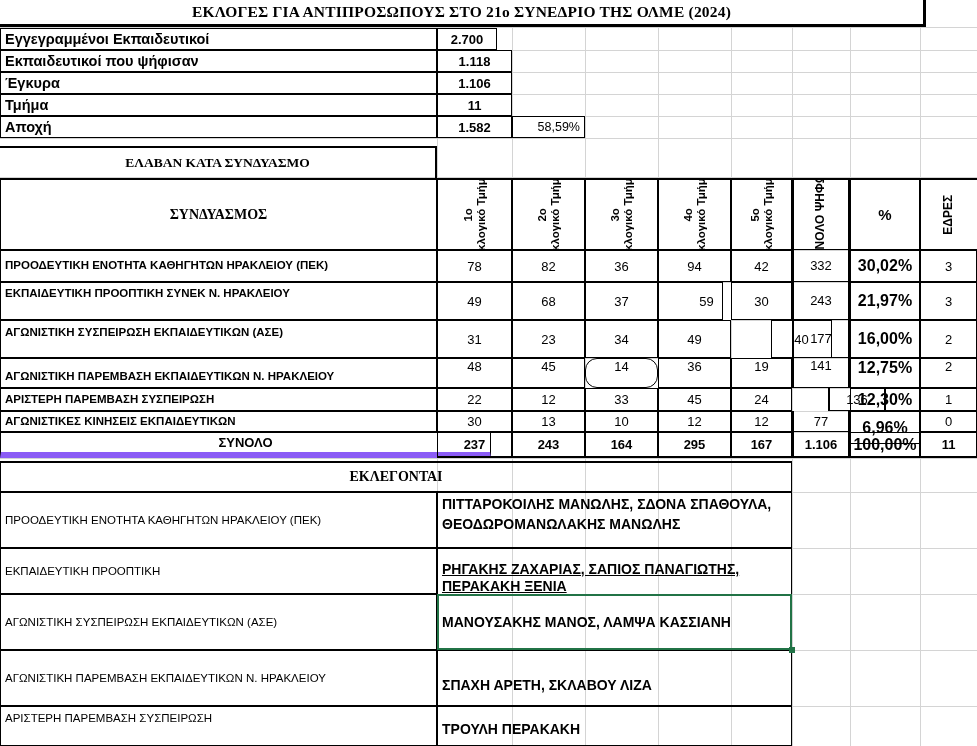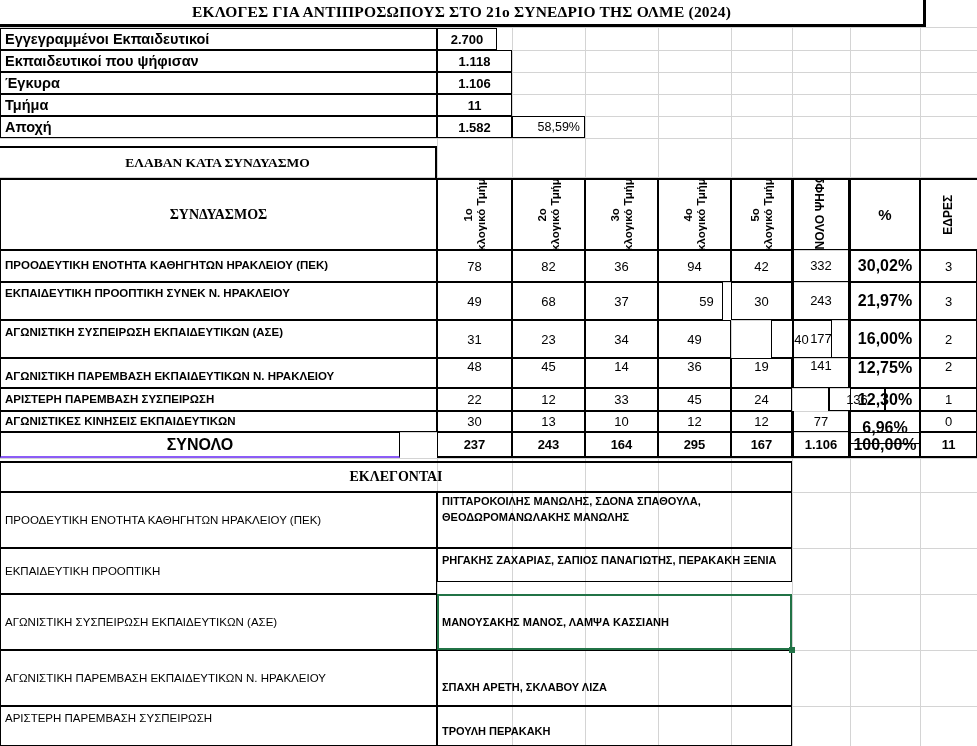--- a/index.html
+++ b/index.html
@@ -132,21 +132,21 @@
     font-size: 16px;
     font-weight: bold;
   }
 
   
   .el-party {
     font-size: 11.5px;
     font-weight: normal;
   }
   .el-names {
-    font-size: 11px;
+    font-size: 14px;
     font-weight: bold;
     line-height: 1.35;
   }
 
   
   #selection-box {
     position: absolute;
     box-sizing: border-box;
     border: 2px solid #217346;
     z-index: 6;
@@ -268,21 +268,21 @@
 <div class="cell ctr num bx" style="left:585px;top:320px;width:73px;height:38px;">34</div>
 <div class="cell ctr num bx" style="left:658px;top:320px;width:73px;height:38px;">49</div>
 <div class="cell ctr num bx" style="left:731px;top:320px;width:61px;height:38px;margin-left:40px;">40</div>
 <div class="cell ctr num" style="left:792px;top:320px;width:58px;height:38px;border-bottom:1px solid #000;border-left:2px solid #000;border-right:2px solid #000;">177</div>
 <div class="cell ctr pct bx" style="left:850px;top:320px;width:70px;height:38px;">16,00%</div>
 <div class="cell ctr num bx" style="left:920px;top:320px;width:57px;height:38px;">2</div>
 
 <div class="cell left party-name bx" style="left:0;top:358px;width:437px;height:30px;align-items:flex-end;padding-bottom:3px;">ΑΓΩΝΙΣΤΙΚΗ ΠΑΡΕΜΒΑΣΗ ΕΚΠΑΙΔΕΥΤΙΚΩΝ Ν. ΗΡΑΚΛΕΙΟΥ</div>
 <div class="cell ctr num bx" style="left:437px;top:358px;width:75px;height:30px;align-items:flex-start;">48</div>
 <div class="cell ctr num bx" style="left:512px;top:358px;width:73px;height:30px;align-items:flex-start;">45</div>
-<div class="cell ctr num bx" style="left:585px;top:358px;width:73px;height:30px;align-items:flex-start;">14</div>
+<div class="cell ctr num bx" style="left:585px;top:358px;width:73px;height:30px;align-items:flex-start;border-radius:12px;">14</div>
 <div class="cell ctr num bx" style="left:658px;top:358px;width:73px;height:30px;align-items:flex-start;">36</div>
 <div class="cell ctr num bx" style="left:731px;top:358px;width:61px;height:30px;align-items:flex-start;">19</div>
 <div class="cell ctr num" style="left:792px;top:358px;width:58px;height:30px;align-items:flex-start;border-bottom:1px solid #000;border-left:2px solid #000;border-right:2px solid #000;">141</div>
 <div class="cell ctr pct bx" style="left:850px;top:358px;width:70px;height:30px;align-items:flex-start;">12,75%</div>
 <div class="cell ctr num bx" style="left:920px;top:358px;width:57px;height:30px;align-items:flex-start;">2</div>
 
 <div class="cell left party-name bx" style="left:0;top:388px;width:437px;height:23px;">ΑΡΙΣΤΕΡΗ ΠΑΡΕΜΒΑΣΗ ΣΥΣΠΕΙΡΩΣΗ</div>
 <div class="cell ctr num bx" style="left:437px;top:388px;width:75px;height:23px;">22</div>
 <div class="cell ctr num bx" style="left:512px;top:388px;width:73px;height:23px;">12</div>
 <div class="cell ctr num bx" style="left:585px;top:388px;width:73px;height:23px;">33</div>
@@ -295,37 +295,37 @@
 <div class="cell left party-name bx" style="left:0;top:411px;width:437px;height:21px;">ΑΓΩΝΙΣΤΙΚΕΣ ΚΙΝΗΣΕΙΣ ΕΚΠΑΙΔΕΥΤΙΚΩΝ</div>
 <div class="cell ctr num bx" style="left:437px;top:411px;width:75px;height:21px;">30</div>
 <div class="cell ctr num bx" style="left:512px;top:411px;width:73px;height:21px;">13</div>
 <div class="cell ctr num bx" style="left:585px;top:411px;width:73px;height:21px;">10</div>
 <div class="cell ctr num bx" style="left:658px;top:411px;width:73px;height:21px;">12</div>
 <div class="cell ctr num bx" style="left:731px;top:411px;width:61px;height:21px;">12</div>
 <div class="cell ctr num" style="left:792px;top:411px;width:58px;height:21px;border-bottom:1px solid #000;border-left:2px solid #000;border-right:2px solid #000;">77</div>
 <div class="cell ctr pct bx" style="left:850px;top:411px;width:70px;height:33px;">6,96%</div>
 <div class="cell ctr num bx" style="left:920px;top:411px;width:57px;height:21px;">0</div>
 
-<div class="cell ctr party-name bx" style="left:0;top:432px;width:400px;height:26px;font-size:16px;border-bottom:2px solid #8b5cf6;">ΣΥΝΟΛΟ</div>
+<div class="cell ctr party-name bx" style="left:0;top:432px;width:491px;height:26px;font-size:13px;border-bottom:6px solid #8b5cf6;">ΣΥΝΟΛΟ</div>
 <div class="cell ctr num b bx" style="left:437px;top:432px;width:75px;height:26px;border-bottom:2px solid #000;">237</div>
 <div class="cell ctr num b bx" style="left:512px;top:432px;width:73px;height:26px;border-bottom:2px solid #000;">243</div>
 <div class="cell ctr num b bx" style="left:585px;top:432px;width:73px;height:26px;border-bottom:2px solid #000;">164</div>
 <div class="cell ctr num b bx" style="left:658px;top:432px;width:73px;height:26px;border-bottom:2px solid #000;">295</div>
 <div class="cell ctr num b bx" style="left:731px;top:432px;width:61px;height:26px;border-bottom:2px solid #000;">167</div>
 <div class="cell ctr num b" style="left:792px;top:432px;width:58px;height:26px;border-bottom:2px solid #000;border-left:2px solid #000;border-right:2px solid #000;">1.106</div>
 <div class="cell ctr pct bx" style="left:850px;top:432px;width:70px;height:26px;border-bottom:2px solid #000;">100,00%</div>
 <div class="cell ctr num b bx" style="left:920px;top:432px;width:57px;height:26px;border-bottom:2px solid #000;">11</div>
 
 <div class="cell ctr banner" style="left:0;top:461px;width:792px;height:31px;border-top:2px solid #000;border-bottom:1px solid #000;border-left:1px solid #000;border-right:1px solid #000;font-size:14px;">ΕΚΛΕΓΟΝΤΑΙ</div>
 
 <div class="cell left el-party bx" style="left:0;top:492px;width:437px;height:56px;">ΠΡΟΟΔΕΥΤΙΚΗ ΕΝΟΤΗΤΑ ΚΑΘΗΓΗΤΩΝ ΗΡΑΚΛΕΙΟΥ (ΠΕΚ)</div>
 <div class="cell multiline left el-names bx" style="left:437px;top:492px;width:355px;height:56px;padding-top:1px;line-height:1.45;">ΠΙΤΤΑΡΟΚΟΙΛΗΣ ΜΑΝΩΛΗΣ, ΣΔΟΝΑ ΣΠΑΘΟΥΛΑ, ΘΕΟΔΩΡΟΜΑΝΩΛΑΚΗΣ ΜΑΝΩΛΗΣ</div>
 
 <div class="cell left el-party bx" style="left:0;top:548px;width:437px;height:46px;">ΕΚΠΑΙΔΕΥΤΙΚΗ ΠΡΟΟΠΤΙΚΗ</div>
-<div class="cell multiline left el-names bx" style="left:437px;top:548px;width:355px;height:34px;padding-top:5px;">ΡΗΓΑΚΗΣ ΖΑΧΑΡΙΑΣ, ΣΑΠΙΟΣ ΠΑΝΑΓΙΩΤΗΣ, ΠΕΡΑΚΑΚΗ ΞΕΝΙΑ</div>
+<div class="cell multiline left el-names bx" style="left:437px;top:548px;width:355px;height:48px;padding-top:12px;text-decoration:underline;">ΡΗΓΑΚΗΣ ΖΑΧΑΡΙΑΣ, ΣΑΠΙΟΣ ΠΑΝΑΓΙΩΤΗΣ, ΠΕΡΑΚΑΚΗ ΞΕΝΙΑ</div>
 
 <div class="cell left el-party bx" style="left:0;top:594px;width:437px;height:56px;">ΑΓΩΝΙΣΤΙΚΗ ΣΥΣΠΕΙΡΩΣΗ ΕΚΠΑΙΔΕΥΤΙΚΩΝ (ΑΣΕ)</div>
 <div class="cell left el-names bx" style="left:437px;top:594px;width:355px;height:56px;">ΜΑΝΟΥΣΑΚΗΣ ΜΑΝΟΣ, ΛΑΜΨΑ ΚΑΣΣΙΑΝΗ</div>
 
 <div class="cell left el-party bx" style="left:0;top:650px;width:437px;height:56px;align-items:center;">ΑΓΩΝΙΣΤΙΚΗ ΠΑΡΕΜΒΑΣΗ ΕΚΠΑΙΔΕΥΤΙΚΩΝ Ν. ΗΡΑΚΛΕΙΟΥ</div>
 <div class="cell left el-names bx" style="left:437px;top:650px;width:355px;height:56px;align-items:flex-end;padding-bottom:10px;">ΣΠΑΧΗ ΑΡΕΤΗ, ΣΚΛΑΒΟΥ ΛΙΖΑ</div>
 
 <div class="cell left el-party bx" style="left:0;top:706px;width:437px;height:40px;align-items:flex-start;padding-top:5px;">ΑΡΙΣΤΕΡΗ ΠΑΡΕΜΒΑΣΗ ΣΥΣΠΕΙΡΩΣΗ</div>
 <div class="cell left el-names bx" style="left:437px;top:706px;width:355px;height:40px;align-items:flex-end;padding-bottom:6px;">ΤΡΟΥΛΗ ΠΕΡΑΚΑΚΗ</div>
 

